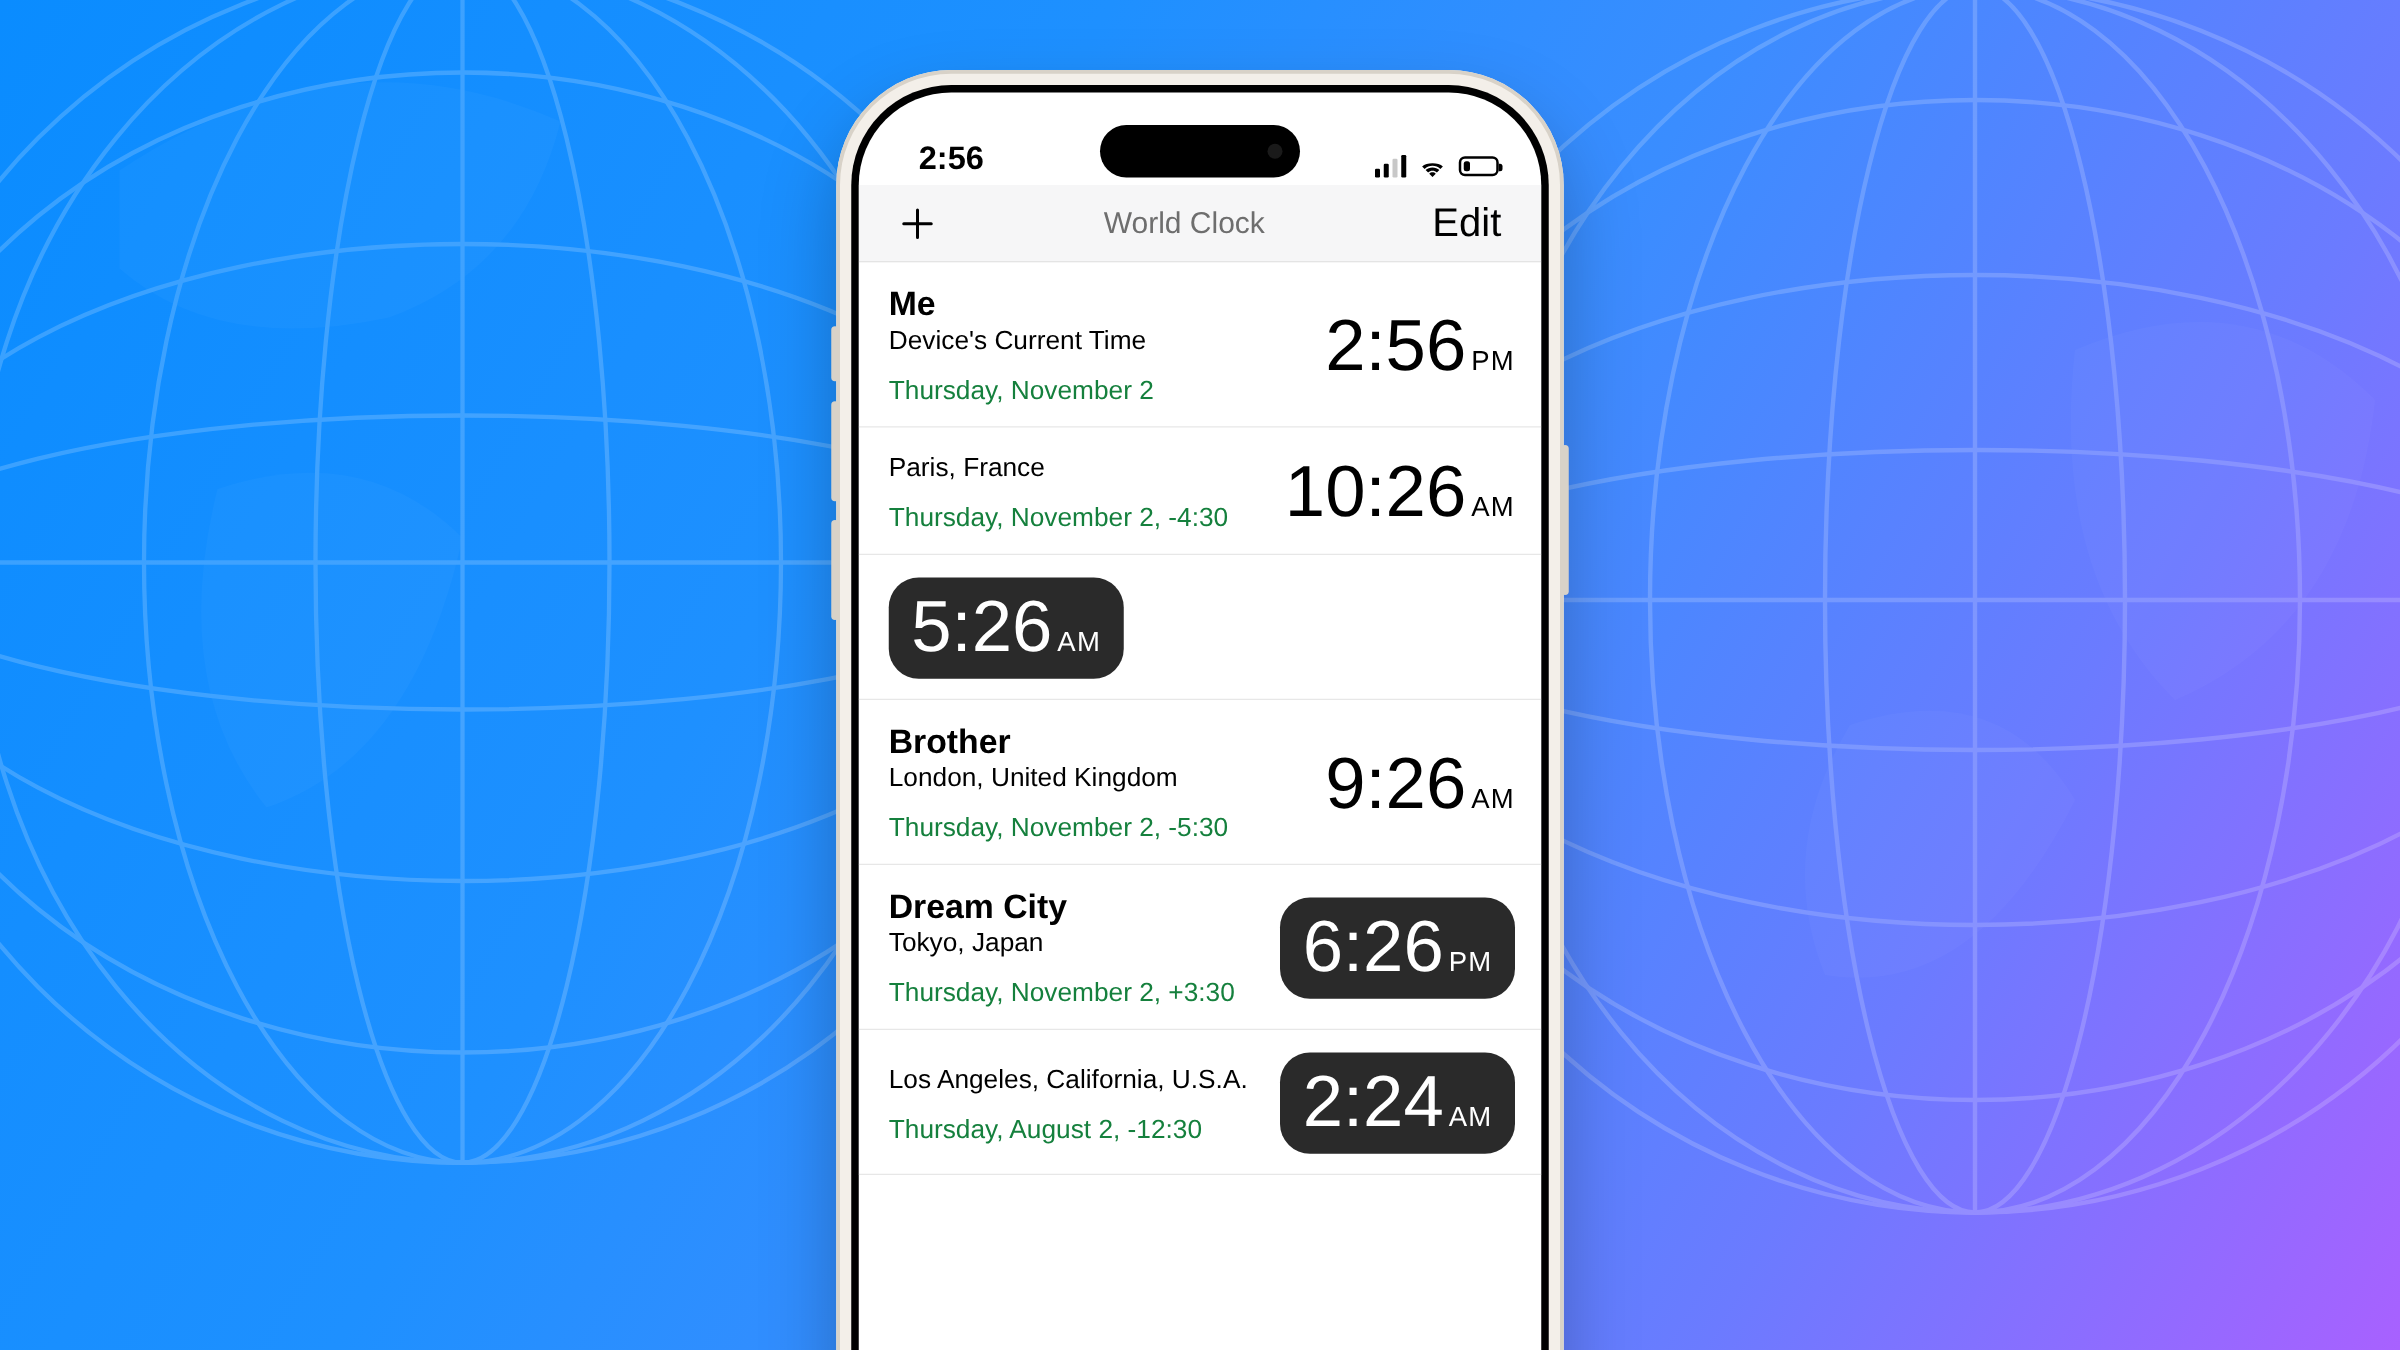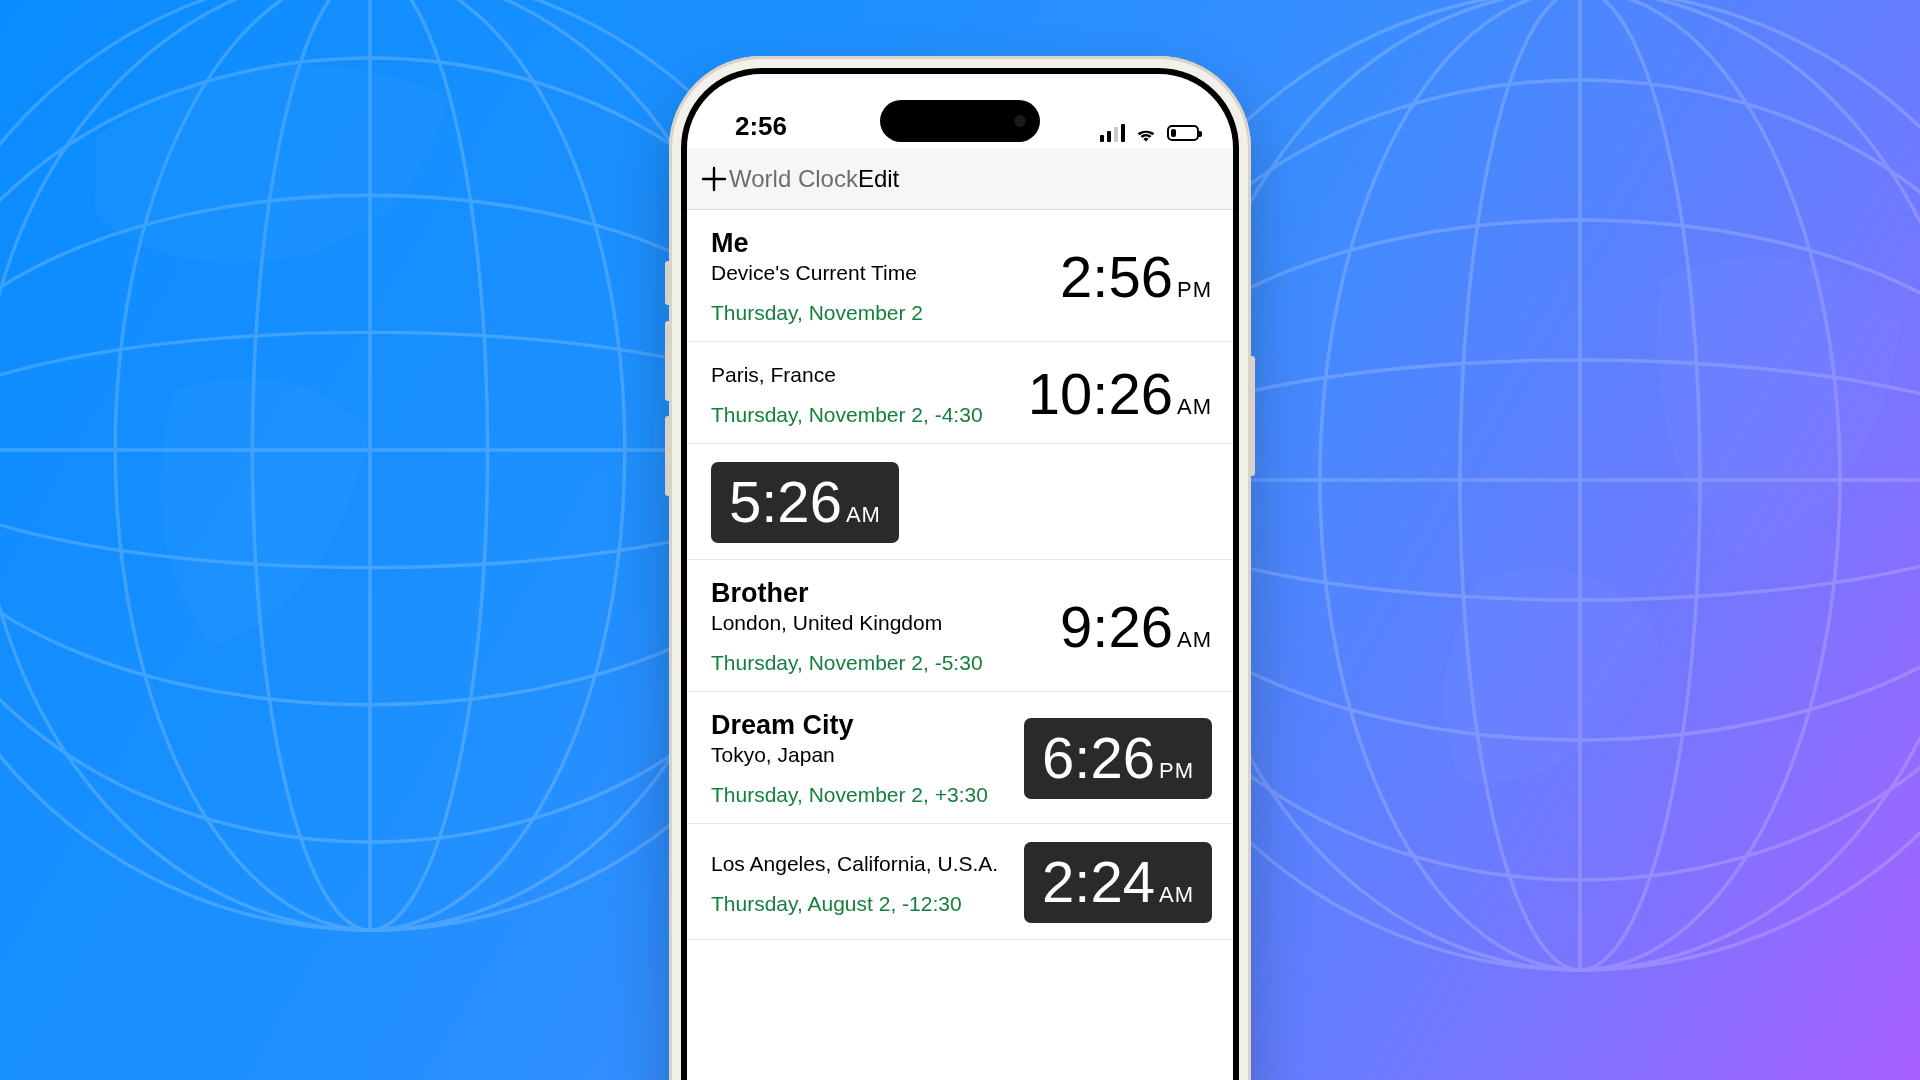--- a/index.html
+++ b/index.html
@@ -76,46 +76,46 @@
     position:relative; width:32px; height:16px;
     border:2px solid #000; border-radius:5px;
   }
   .sb-batt::after{ content:""; position:absolute; right:-5px; top:4px; width:3px; height:6px; background:#000; border-radius:0 2px 2px 0;}
   .sb-batt i{ position:absolute; left:2px; top:2px; bottom:2px; width:5px; background:#000; border-radius:2px;}
 
   
   .navbar {
     height: 62px; background:#f6f6f7;
     border-bottom:1px solid #dedede;
-    display:flex; align-items:center; justify-content:flex-start;
-    padding: 0 12px;
+    display:flex; align-items:center; justify-content:space-between;
+    padding: 0 32px;
   }
   .nav-title { font-size:24px; font-weight:500; color:#6e6e6e; }
   .nav-add svg { display:block; }
-  .nav-edit { font-size:24px; color:#000; }
+  .nav-edit { font-size:32px; color:#000; }
 
   
   .list { background:#fff; }
   .row {
     display:flex; align-items:center; justify-content:space-between;
     padding: 18px 21px 16px 24px;
     border-bottom:1px solid #e7e7e7;
     min-height: 100px;
   }
   .row-left .name { font-size:27px; font-weight:700; color:#000; line-height:1.15; }
   .row-left .loc  { font-size:21px; color:#000000; margin-top:2px; }
   .row-left .detail { font-size:21px; color:#15803d; margin-top:16px; }
 
   .time-wrap { display:flex; align-items:baseline; }
   .time-big  { font-size:58px; font-weight:300; color:#000; letter-spacing:0px; }
   .time-ampm { font-size:22px; font-weight:400; color:#000; margin-left:4px; letter-spacing:1px;}
 
   .time-chip {
     background:#2a2a2a; color:#fff;
-    border-radius:7px;
+    border-radius:24px;
     padding: 6px 18px 8px 18px;
     display:flex; align-items:baseline;
   }
   .time-chip .time-big { color:#fff; }
   .time-chip .time-ampm { color:#fff; }
 
 </style>
 </head>
 <body>
 

